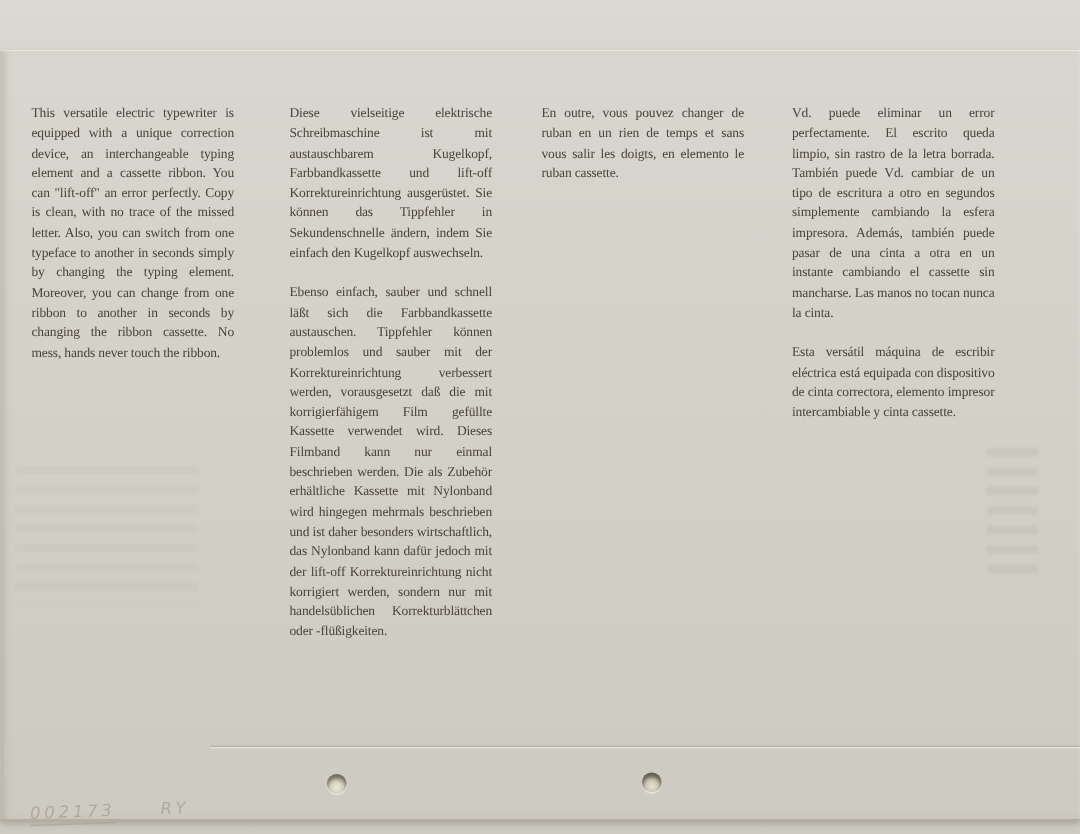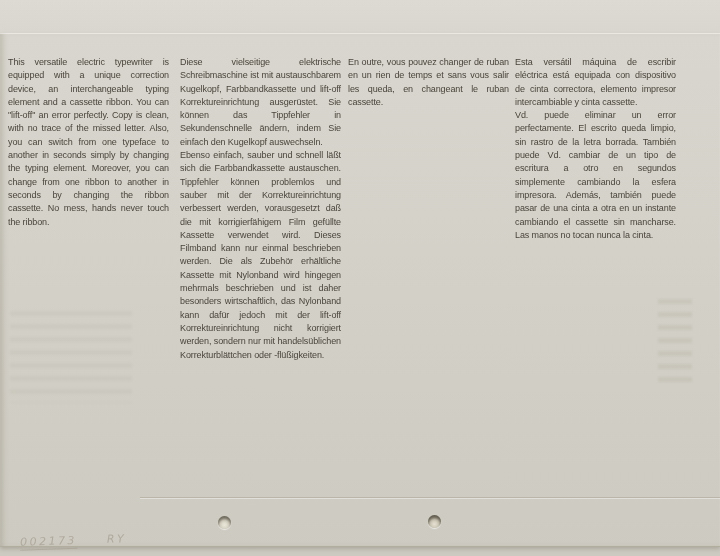--- a/index.html
+++ b/index.html
@@ -24,26 +24,27 @@
       inset 5px 0 7px -4px rgba(120,110,90,0.40);
   }
 
   
   .col {
     position: absolute;
     top: 23px;
     width: 161px;
   }
   .col p {
-    margin: 0;
+    margin: 13px;
     text-align: justify;
     font-size: 9px;
     line-height: 13.3px;
     letter-spacing: -0.1px;
     color: #4a443c;
+    font-family: Liberation Serif, serif;
   }
   .col-en { left: 8px; }
   .col-de { left: 180px; }
   .col-fr { left: 348px; }
   .col-es { left: 515px; }
 
   
   .inner-edge {
     position: absolute;
     left: 140px; top: 464px;
@@ -105,26 +106,26 @@
   <div class="col col-en">
     <p>This versatile electric typewriter is equipped with a unique correction device, an interchangeable typing element and a cassette ribbon. You can "lift-off" an error perfectly. Copy is clean, with no trace of the missed letter. Also, you can switch from one typeface to another in seconds simply by changing the typing element. Moreover, you can change from one ribbon to another in seconds by changing the ribbon cassette. No mess, hands never touch the ribbon.</p>
   </div>
 
   <div class="col col-de">
     <p>Diese vielseitige elektrische Schreibmaschine ist mit austauschbarem Kugelkopf, Farbbandkassette und lift-off Korrektureinrichtung ausgerüstet. Sie können das Tippfehler in Sekundenschnelle ändern, indem Sie einfach den Kugelkopf auswechseln.</p>
     <p>Ebenso einfach, sauber und schnell läßt sich die Farbbandkassette austauschen. Tippfehler können problemlos und sauber mit der Korrektureinrichtung verbessert werden, vorausgesetzt daß die mit korrigierfähigem Film gefüllte Kassette verwendet wird. Dieses Filmband kann nur einmal beschrieben werden. Die als Zubehör erhältliche Kassette mit Nylonband wird hingegen mehrmals beschrieben und ist daher besonders wirtschaftlich, das Nylonband kann dafür jedoch mit der lift-off Korrektureinrichtung nicht korrigiert werden, sondern nur mit handelsüblichen Korrekturblättchen oder -flüßigkeiten.</p>
   </div>
 
   <div class="col col-fr">
-    <p>En outre, vous pouvez changer de ruban en un rien de temps et sans vous salir les queda, en changeant le ruban cassette.</p>
+    <p>En outre, vous pouvez changer de ruban en un rien de temps et sans vous salir les doigts, en elemento le ruban cassette.</p>
   </div>
 
   <div class="col col-es">
+    <p>Vd. puede eliminar un error perfectamente. El escrito queda limpio, sin rastro de la letra borrada. También puede Vd. cambiar de un tipo de escritura a otro en segundos simplemente cambiando la esfera impresora. Además, también puede pasar de una cinta a otra en un instante cambiando el cassette sin mancharse. Las manos no tocan nunca la cinta.</p>
     <p>Esta versátil máquina de escribir eléctrica está equipada con dispositivo de cinta correctora, elemento impresor intercambiable y cinta cassette.</p>
-    <p>Vd. puede eliminar un error perfectamente. El escrito queda limpio, sin rastro de la letra borrada. También puede Vd. cambiar de un tipo de escritura a otro en segundos simplemente cambiando la esfera impresora. Además, también puede pasar de una cinta a otra en un instante cambiando el cassette sin mancharse. Las manos no tocan nunca la cinta.</p>
   </div>
 
   <div class="ghost ghost-right"></div>
   <div class="ghost ghost-left"></div>
 
   <div class="inner-edge"></div>
 
   <div class="hole hole-left"></div>
   <div class="hole hole-right"></div>
 

